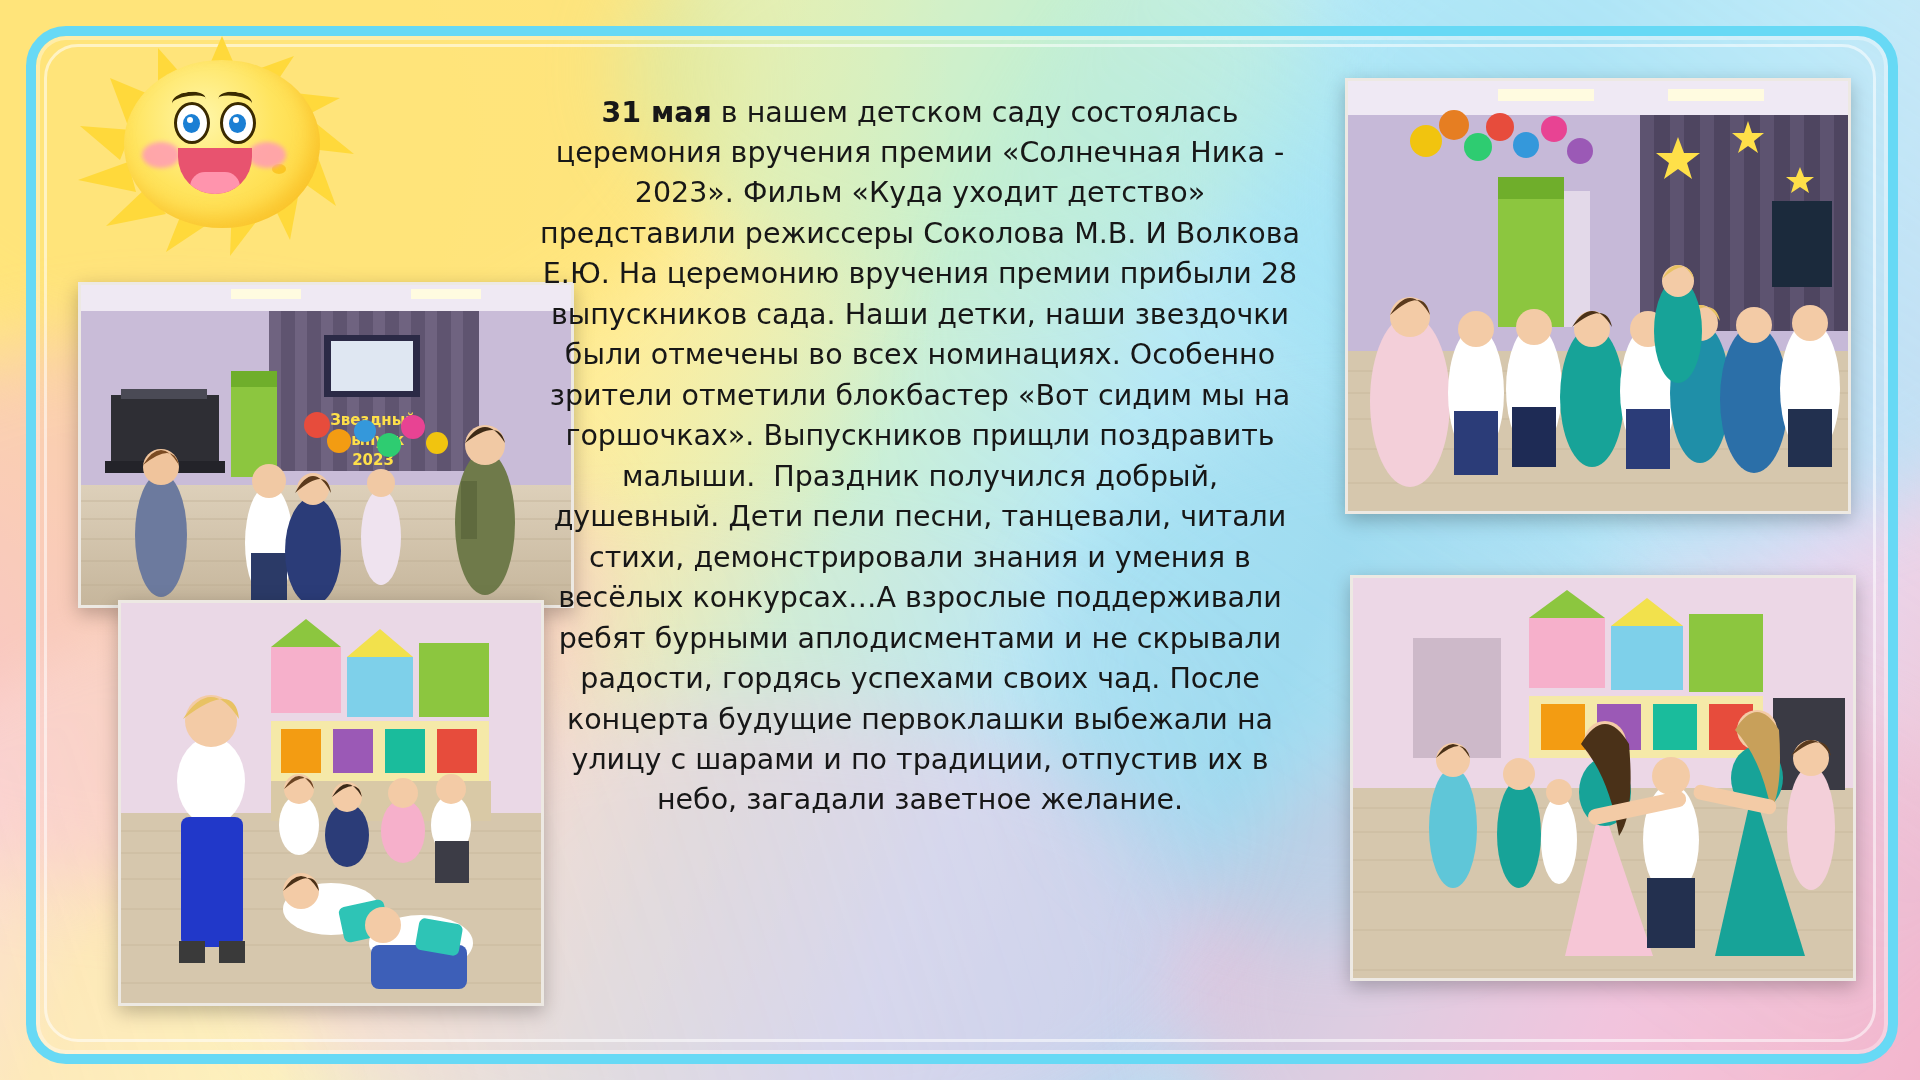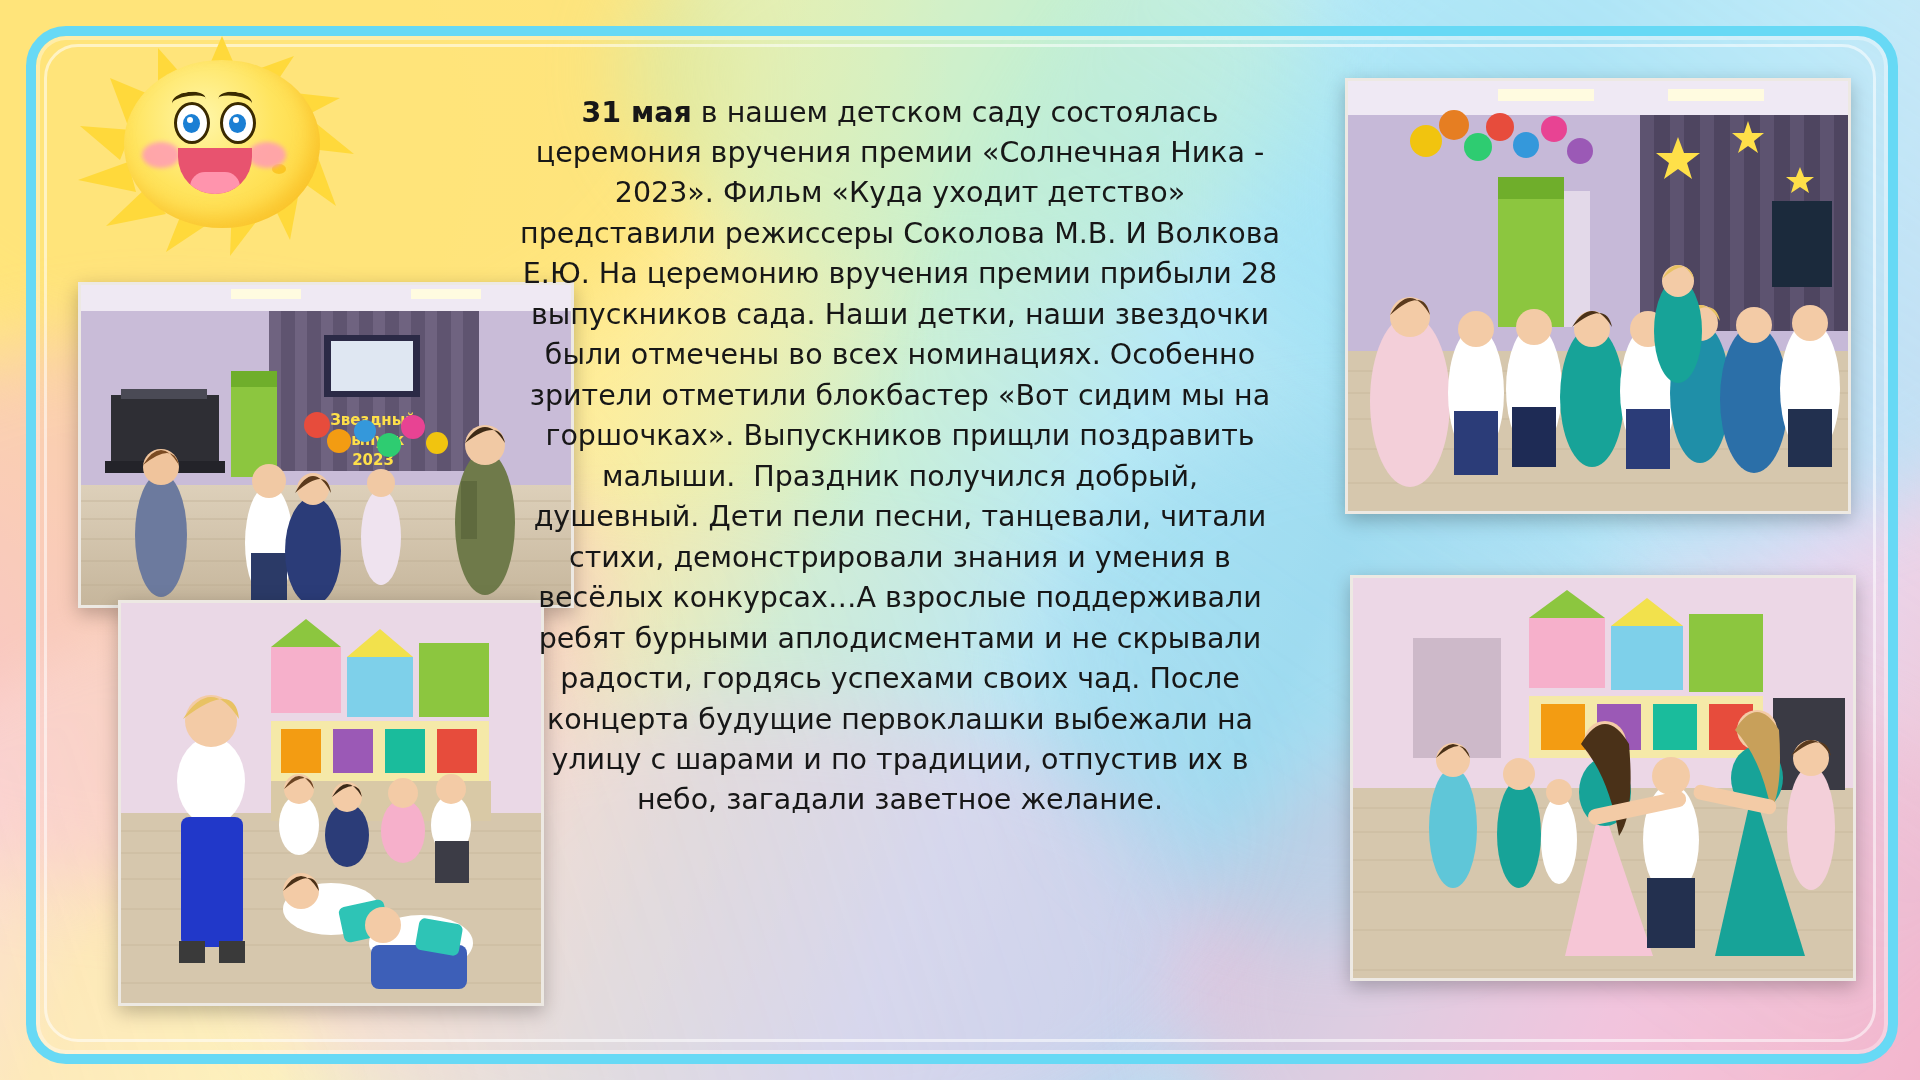--- a/index.html
+++ b/index.html
@@ -195,21 +195,21 @@
   
   #photo-floor-left { left: 118px; top: 600px; width: 420px; height: 400px; }
   
   #photo-circle-right { left: 1345px; top: 78px; width: 500px; height: 430px; }
   
   #photo-dance-right { left: 1350px; top: 575px; width: 500px; height: 400px; }
 
   
   .text-col {
     position: absolute;
-    left: 520px;
+    left: 540px;
     top: 64px;
     width: 760px;
   }
   .body-text {
     font-family: "DejaVu Sans", "Liberation Sans", sans-serif;
     font-size: 28.5px;
     line-height: 1.42;
     color: #171717;
     text-align: center;
     white-space: pre-wrap;

